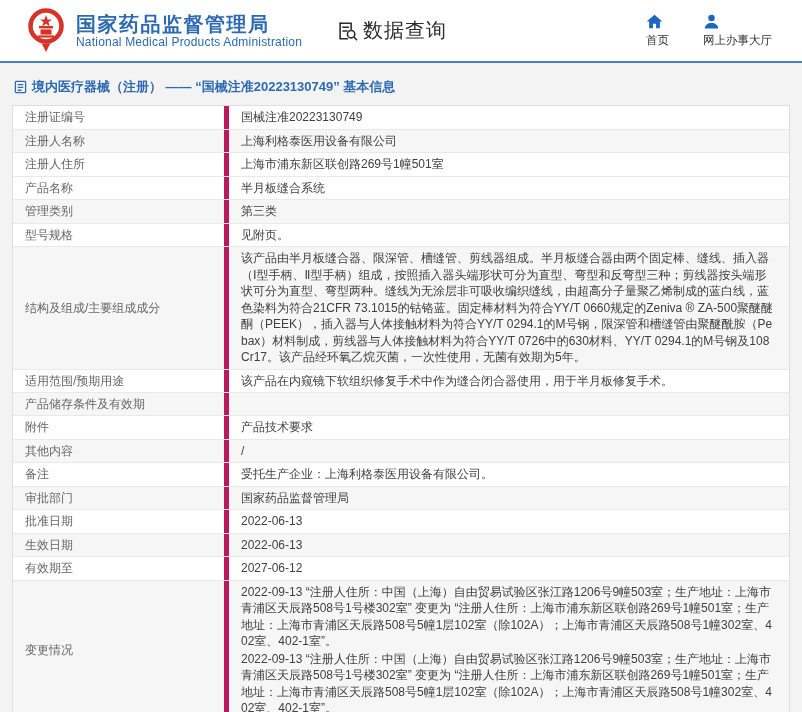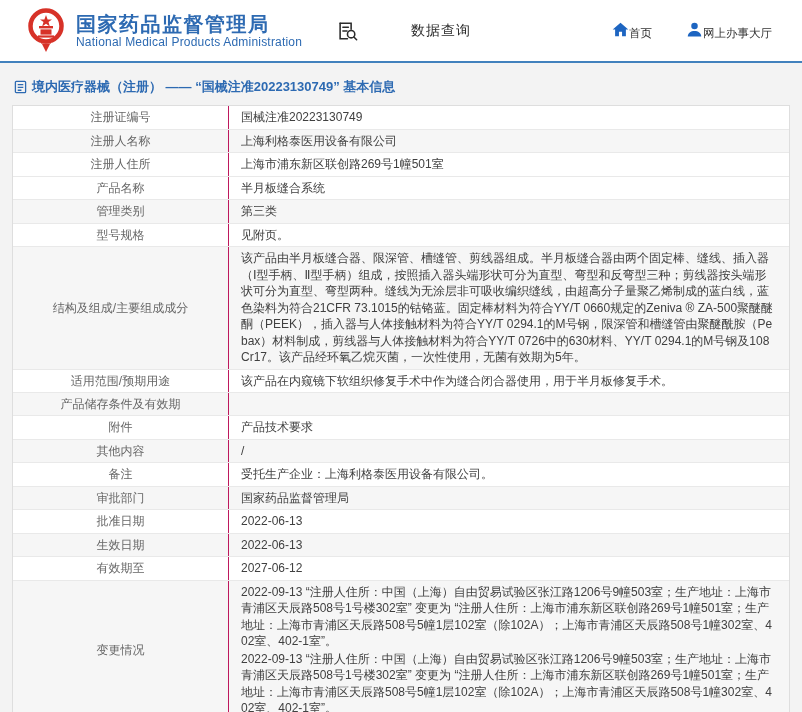--- a/index.html
+++ b/index.html
@@ -9,45 +9,45 @@
   
   .header {
     height:63px; background:#fff; display:flex; align-items:center;
     padding:0 30px 0 26px; border-bottom:2px solid #4181bd;
   }
   .logo-wrap { display:flex; align-items:center; }
   .emblem { width:40px; height:48px; margin-right:10px; flex:0 0 auto; }
   .org-names { display:flex; flex-direction:column; }
   .org-cn { color:#2d6ab2; font-size:20px; font-weight:bold; letter-spacing:1.5px; line-height:24px; }
   .org-en { color:#2d6ab2; font-size:12px; line-height:13px; letter-spacing:.2px; }
-  .data-query { display:flex; align-items:center; margin-left:34px; color:#2b2b2b; font-size:14px; letter-spacing:1px;gap:48px; }
+  .data-query { display:flex; align-items:center; margin-left:34px; color:#2b2b2b; font-size:20px; letter-spacing:1px; }
   .data-query svg { margin-right:5px; }
   .header-nav { margin-left:auto; display:flex; gap:34px; }
-  .nav-item { display:flex; flex-direction:row; align-items:flex-end; cursor:pointer; }
+  .nav-item { display:flex; flex-direction:column; align-items:flex-start; cursor:pointer; }
   .nav-item svg { margin-bottom:3px; }
   .nav-label { font-size:11.5px; color:#333; white-space:nowrap; }
 
   
   .breadcrumb {
     display:flex; align-items:center; gap:5px;
     padding:15px 28px 9px 14px; color:#2d6ab2; font-size:13px; font-weight:bold;
   }
   .breadcrumb svg { flex:0 0 auto; }
 
   
   .info-table {
     margin:0 12px; background:#fff;
     border:1px solid #dedede; border-bottom:1px solid #d8d8d8;
   }
   .trow { display:flex; border-bottom:1px solid #e9e9e9; background:#fff; min-height:23px; }
   .trow:last-child { border-bottom:none; }
   .trow.alt { background:#f6f6f6; }
   .label-cell {
-    flex:0 0 216px; width:216px; border-right:1px solid #be185d;
-    display:flex; align-items:center; justify-content:center; gap:4px;
+    flex:0 0 216px; width:216px; border-right:5px solid #be185d;
+    display:flex; align-items:center; justify-content:flex-start; gap:4px;
     padding:3px 12px; color:#666; font-size:12px; text-align:right; line-height:16px;
   }
   .value-cell {
     flex:1; padding:3px 12px; color:#404040; font-size:12px; line-height:16.5px;
     display:flex; flex-direction:column; justify-content:center; word-break:break-all;
   }
   .value-cell div + div { margin-top:1px; }
 </style>
 </head>
 <body>

